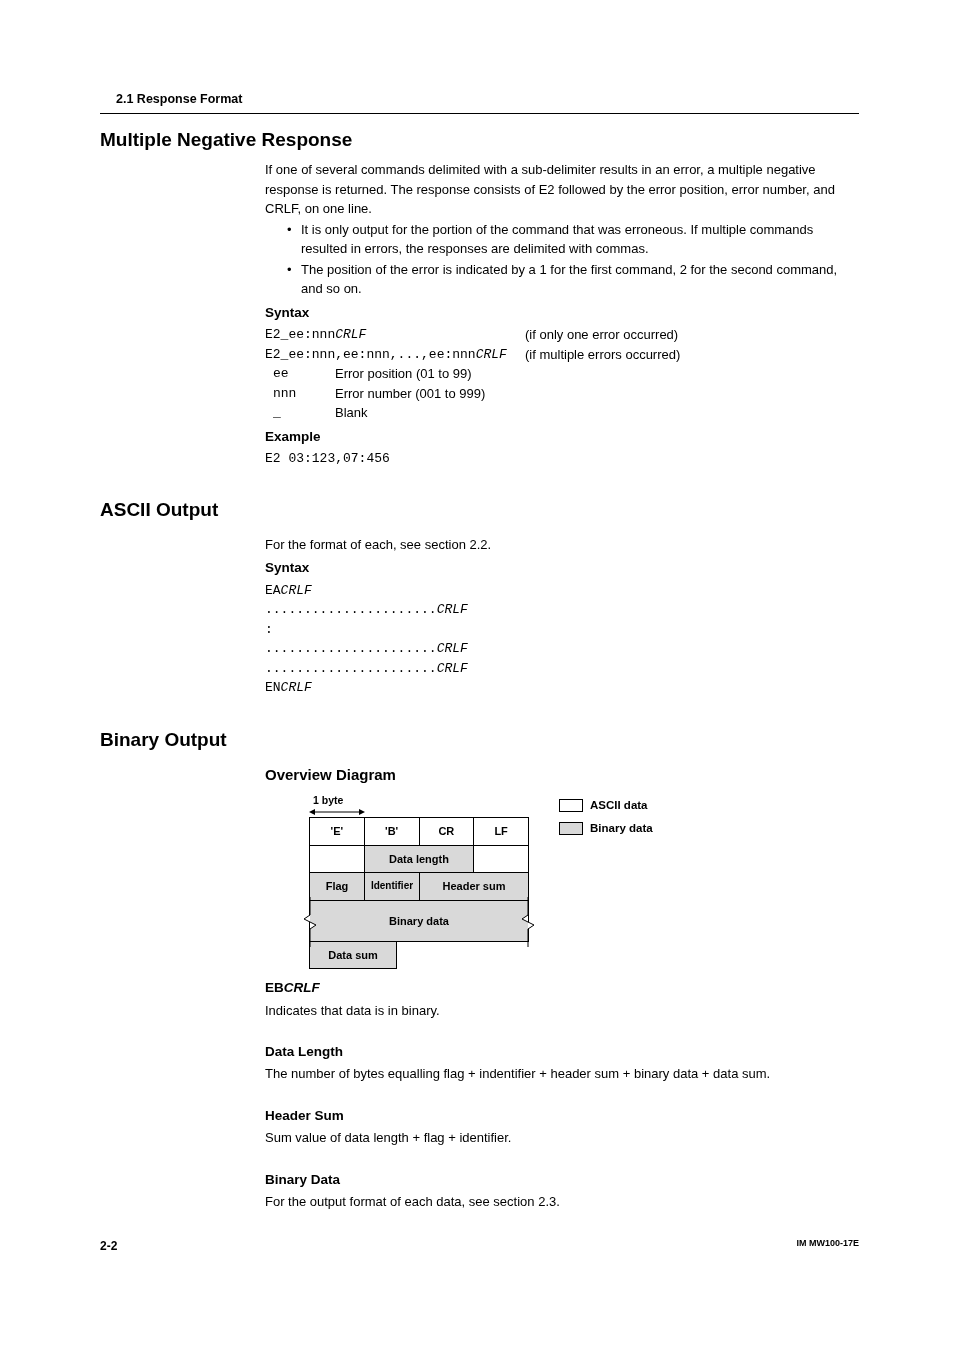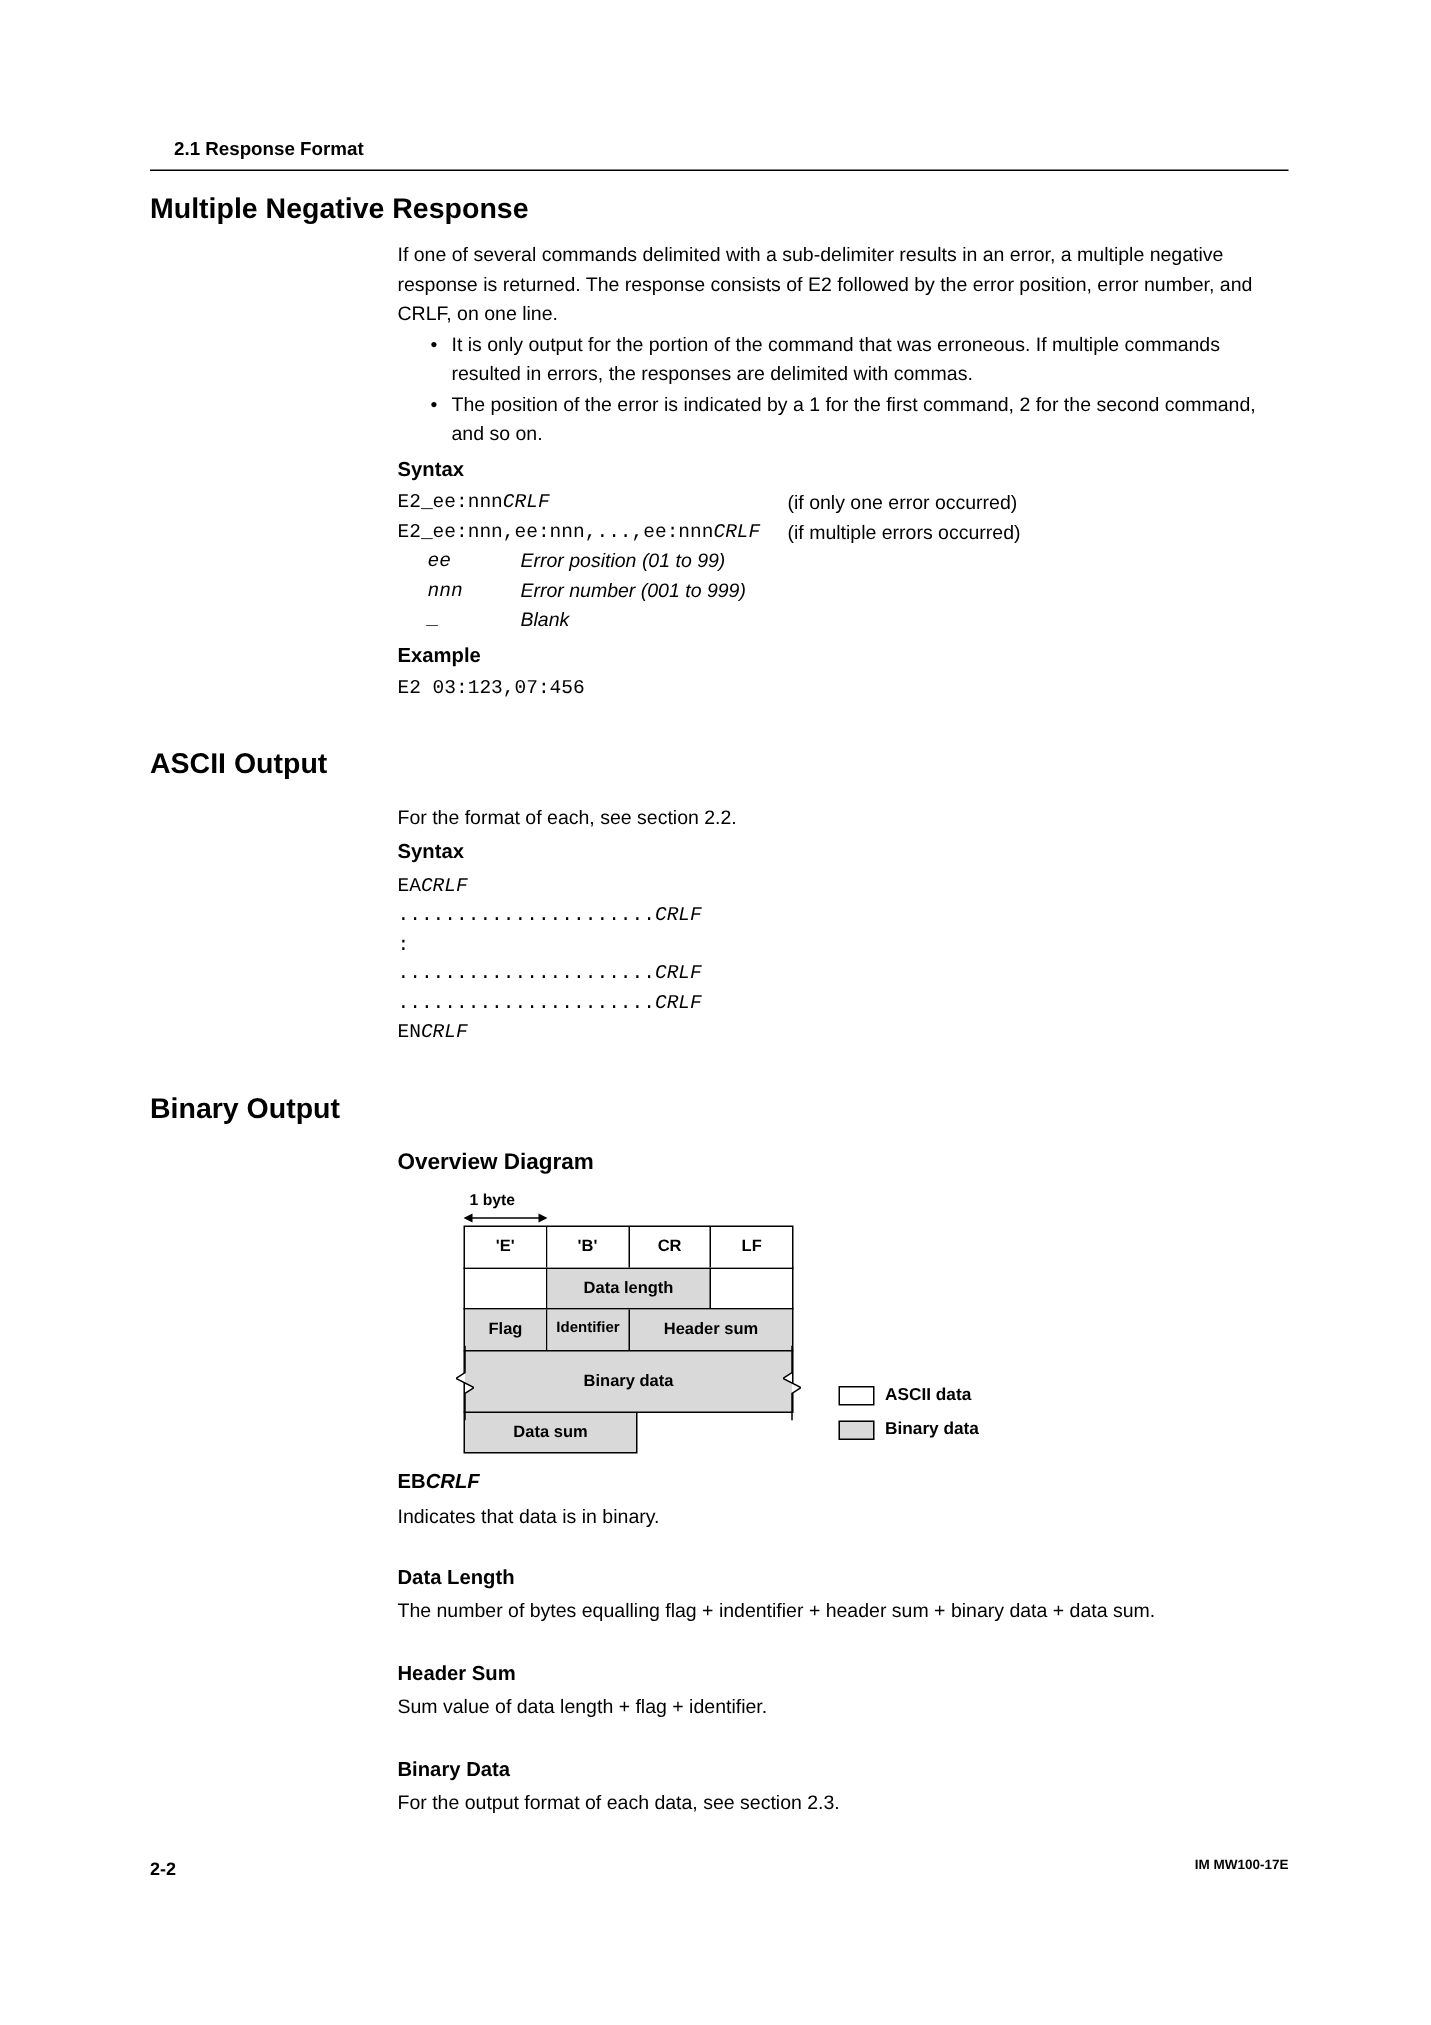--- a/index.html
+++ b/index.html
@@ -60,26 +60,26 @@
     left: 0;
     top: 0;
   }
   .mono {
     font-family: "Courier New", monospace;
     font-size: 13px;
   }
   .italic { font-style: italic; }
   .syntax-row { display: flex; }
   .syntax-row .code { width: 260px; }
-  .def-row { display: flex; margin-left: 20px; font-style: italic; }
+  .def-row { display: flex; margin-left: 8px; }
   .def-row .term { width: 62px; font-family: "Courier New", monospace; }
   .block-spacer { height: 28px; }
   .diagram-wrap {
     display: flex;
-    align-items: flex-end;
+    align-items: flex-start;
     gap: 30px;
     margin-top: 6px;
     padding-left: 44px;
   }
   .diagram {
     width: 220px;
     font-size: 11px;
     font-weight: bold;
     color: #000;
   }
@@ -91,21 +91,21 @@
   .drow { display: flex; border: 1px solid #000; margin-bottom: -1px; }
   .dcell {
     flex: 1;
     text-align: center;
     padding: 5px 0;
     border-right: 1px solid #000;
   }
   .dcell:last-child { border-right: none; }
   .dcell.ascii { background: #fff; }
   .dcell.bin { background: #d9d9d9; }
-  .drow.w2 { width: 116px; }
+  .drow.w2 { width: 88px; }
   .binary-data-row {
     position: relative;
     border: 1px solid #000;
     margin-bottom: -1px;
     height: 42px;
     background: #d9d9d9;
     display: flex;
     align-items: center;
     justify-content: center;
   }

